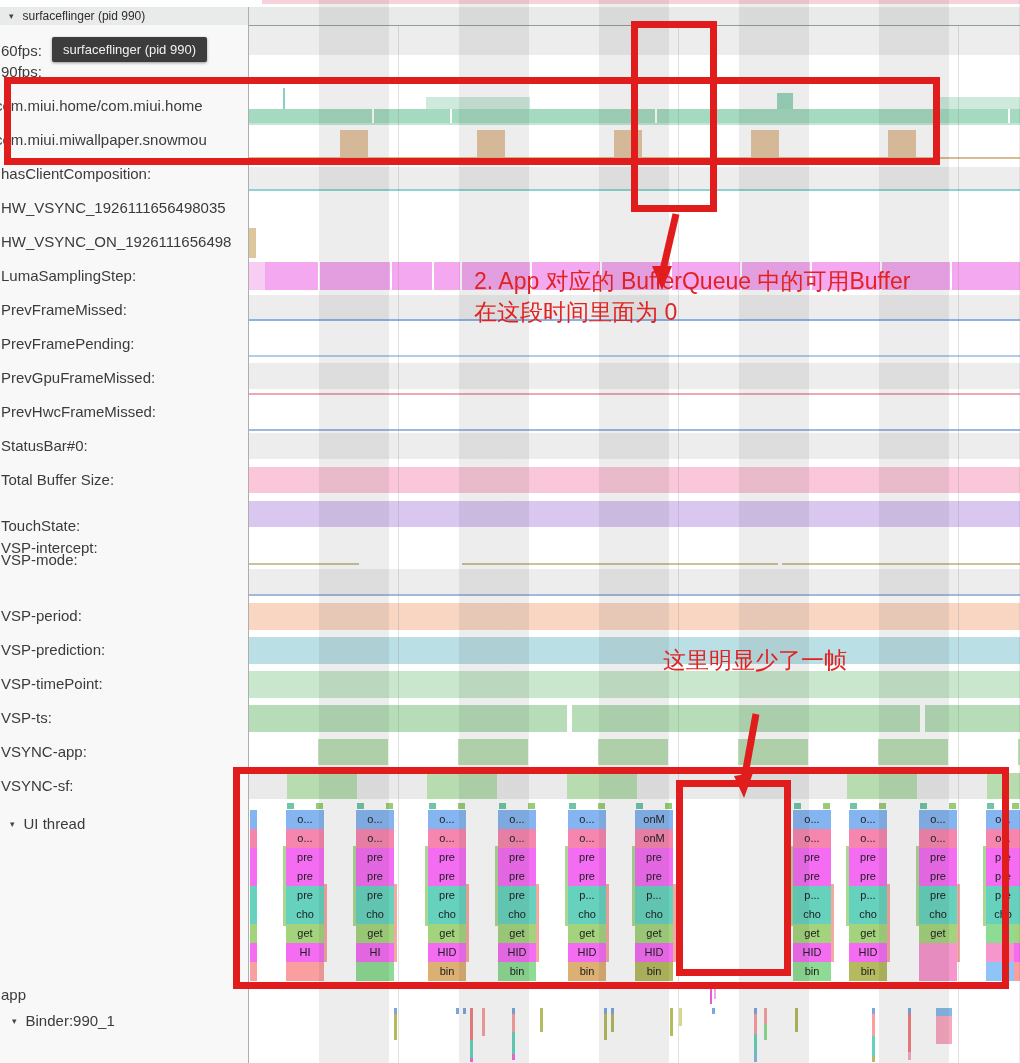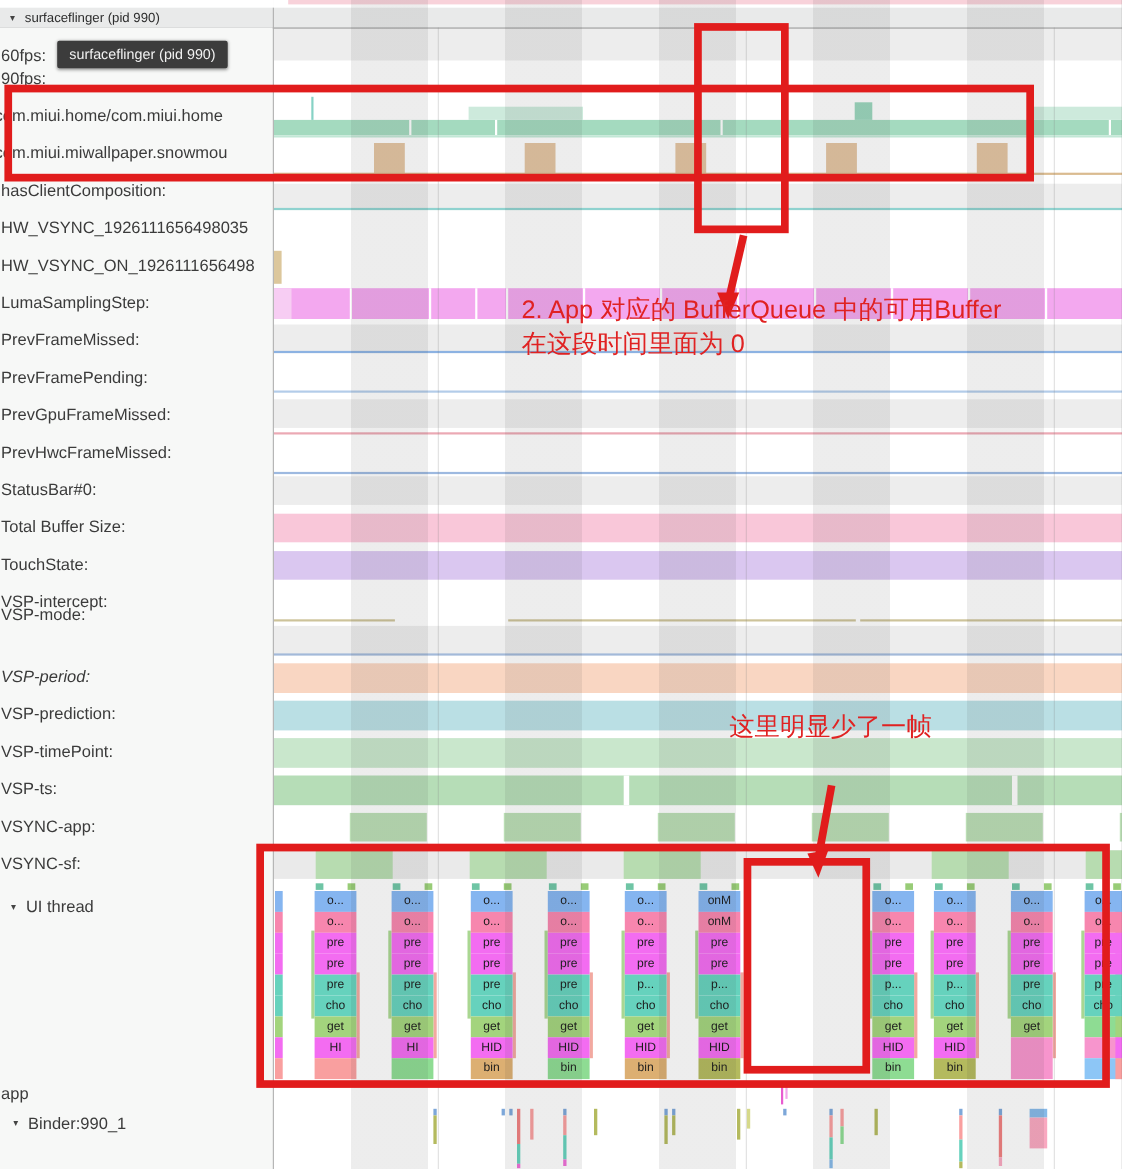--- a/index.html
+++ b/index.html
@@ -325,24 +325,24 @@
       <div class="row-label" style="top: 138px; left: 1px;">hasClientComposition:</div>
       <div class="row-label" style="top: 172px; left: 1px;">HW_VSYNC_1926111656498035</div>
       <div class="row-label" style="top: 206px; left: 1px;">HW_VSYNC_ON_1926111656498</div>
       <div class="row-label" style="top: 240px; left: 1px;">LumaSamplingStep:</div>
       <div class="row-label" style="top: 274px; left: 1px;">PrevFrameMissed:</div>
       <div class="row-label" style="top: 342px; left: 1px;">PrevGpuFrameMissed:</div>
       <div class="row-label" style="top: 308px; left: 1px;">PrevFramePending:</div>
       <div class="row-label" style="top: 376px; left: 1px;">PrevHwcFrameMissed:</div>
       <div class="row-label" style="top: 410px; left: 1px;">StatusBar#0:</div>
       <div class="row-label" style="top: 444px; left: 1px;">Total Buffer Size:</div>
-      <div class="row-label" style="top: 478px; left: 1px;">TouchState:</div>
+      <div class="row-label" style="top: 490px; left: 1px;">TouchState:</div>
       <div class="row-label" style="top: 512px; left: 1px;">VSP-intercept:</div>
       <div class="row-label" style="top: 524px; left: 1px;">VSP-mode:</div>
-      <div class="row-label" style="top: 580px; left: 1px; font-style: italic;">VSP-period:</div>
+      <div class="row-label" style="top: 580px; left: 1px;">VSP-period:</div>
       <div class="row-label" style="top: 614px; left: 1px;">VSP-prediction:</div>
       <div class="row-label" style="top: 648px; left: 1px;">VSP-timePoint:</div>
       <div class="row-label" style="top: 682px; left: 1px;">VSP-ts:</div>
       <div class="row-label" style="top: 716px; left: 1px;">VSYNC-app:</div>
       <div class="row-label" style="top: 750px; left: 1px;">VSYNC-sf:</div>
       <div class="row-label" style="top: 788px; left: 10px;"><span class="tri">▾</span>UI thread</div>
       <div class="row-label" style="top: 959px; left: 1px;">app</div>
       <div class="row-label" style="top: 985px; left: 12px;"><span class="tri">▾</span>Binder:990_1</div>
     </div>
   <div id="v-divider"></div>

